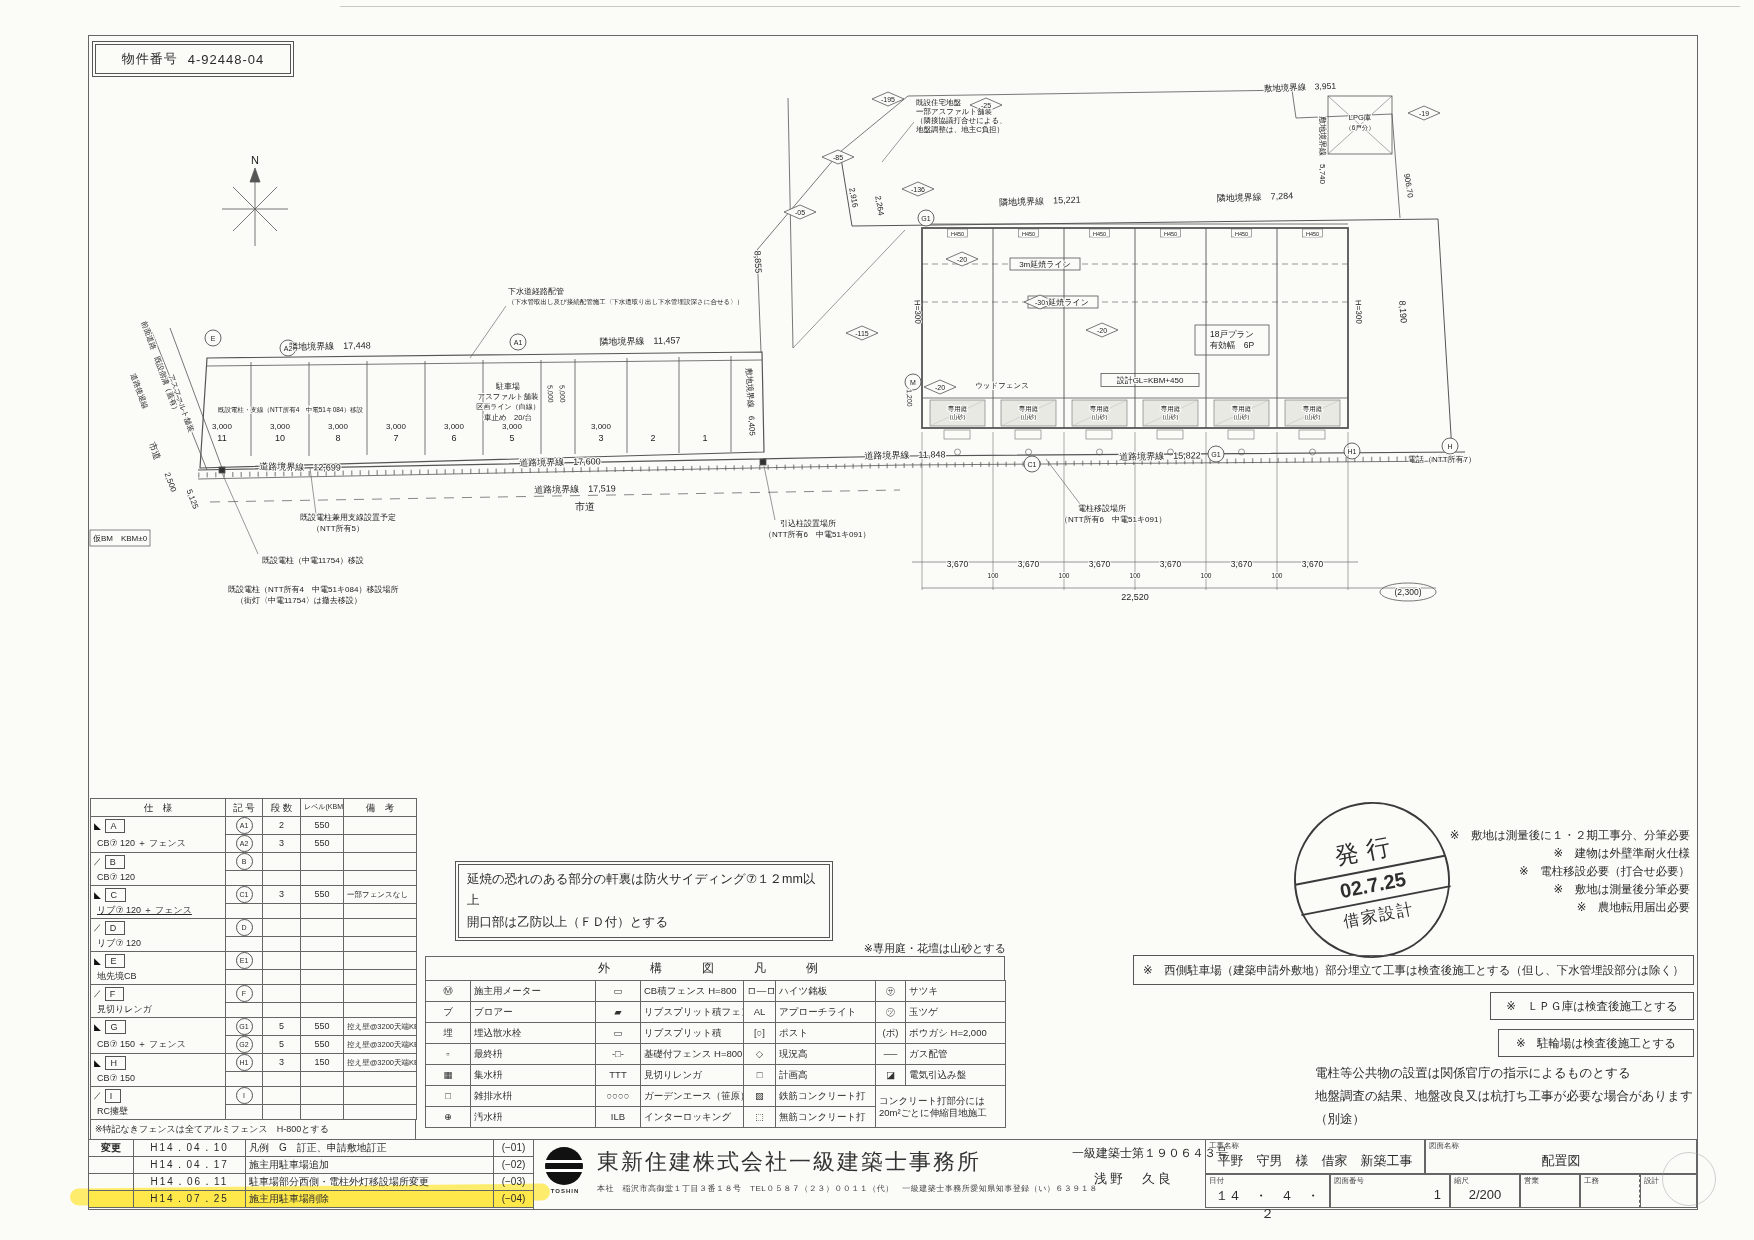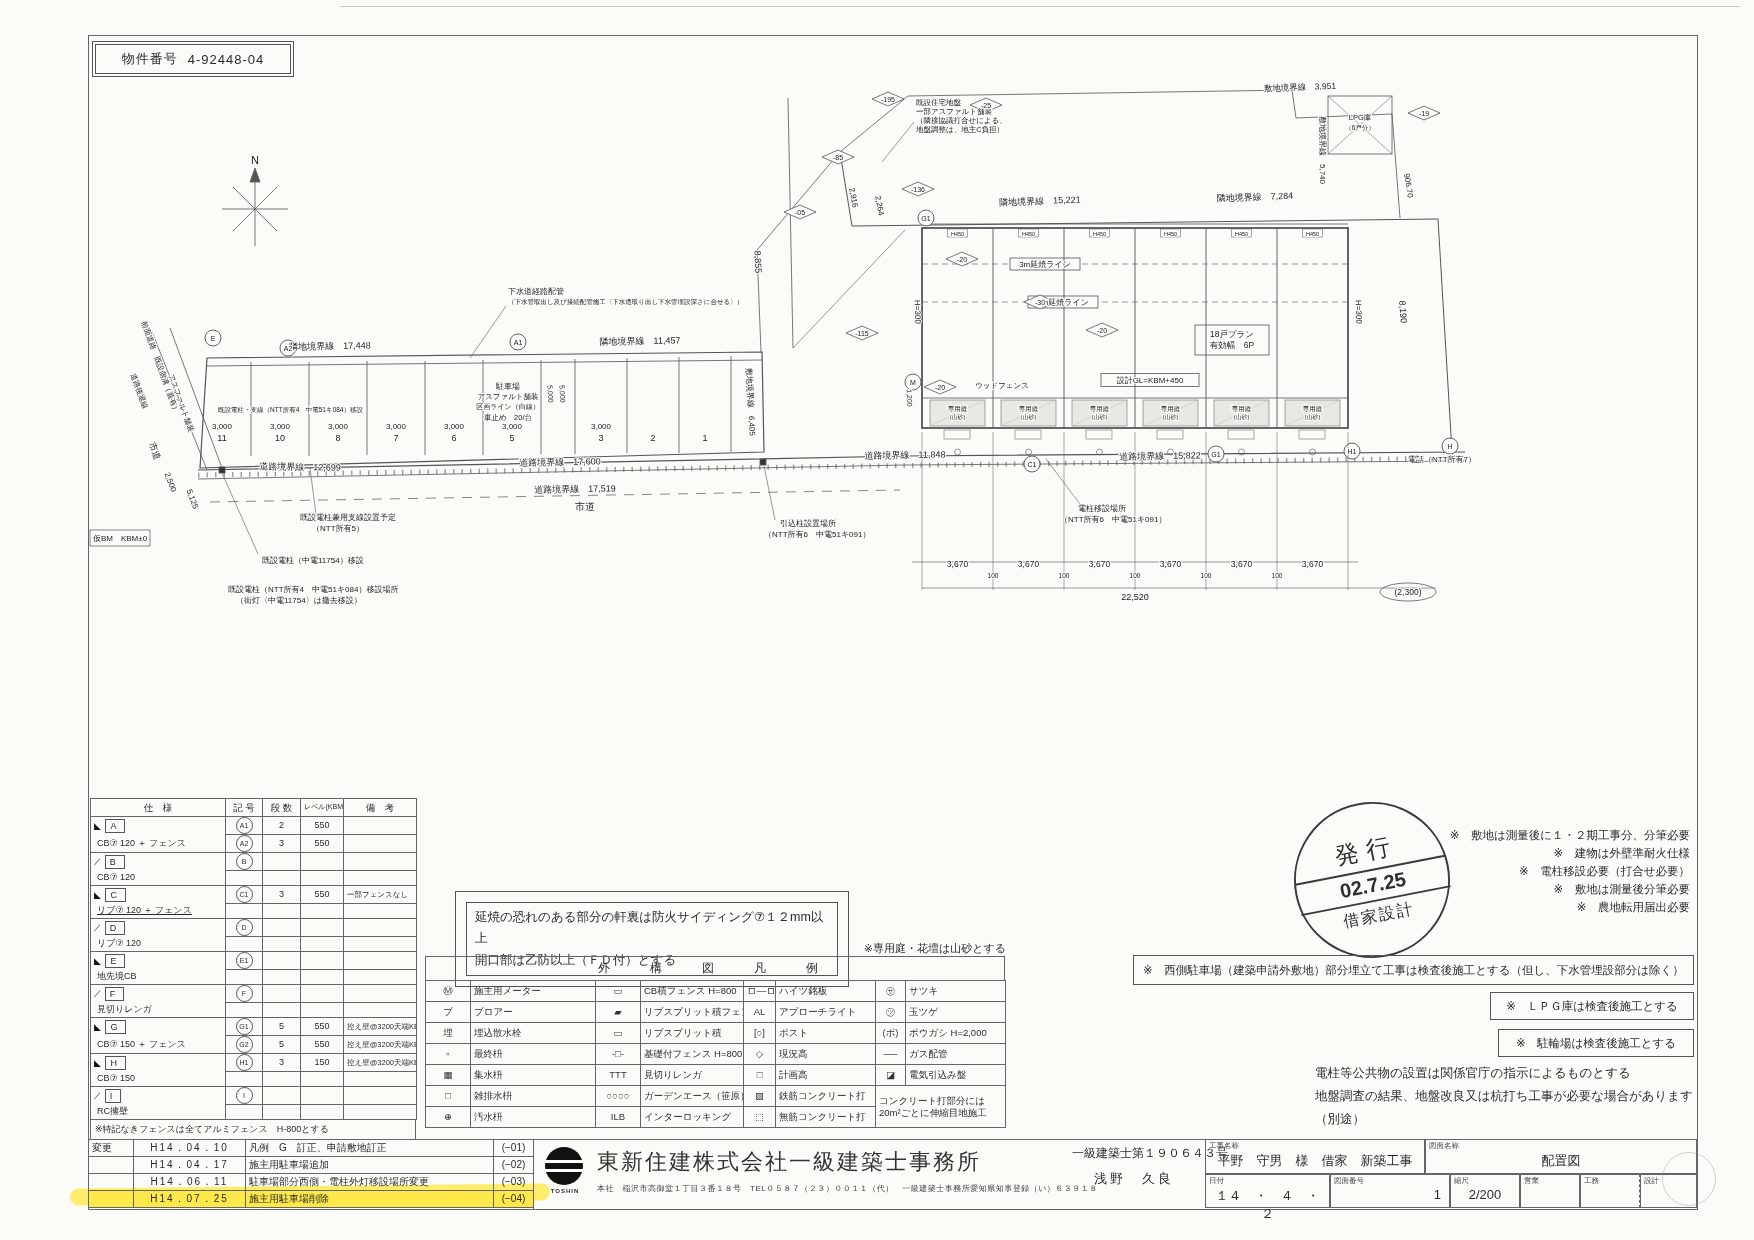--- a/index.html
+++ b/index.html
@@ -22,21 +22,21 @@
     font-size:9px;line-height:1.25;height:15px;box-sizing:border-box;white-space:nowrap;overflow:hidden;}
   
   #spec-wrap{left:90px;top:798px;width:326px;}
   #spec-wrap th{text-align:center;font-size:9.5px;height:18px;}
   .spec-letter{display:inline-block;border:0.8px solid #555;padding:0 8px 0 4px;font-size:9px;line-height:12px;margin-left:2px;}
   .spec-mark{font-size:9px;color:#111;}
   .ref-circle{display:inline-block;width:15px;height:15px;border:0.9px solid #555;border-radius:50%;
     font-size:7px;line-height:15px;text-align:center;letter-spacing:0;}
   #spec-foot{border:0.8px solid #666;border-top:none;font-size:9px;padding:3px 4px;}
   
-  #fire-note{left:455px;top:861px;width:372px;height:74px;border:1px solid #555;padding:10px;margin-top:30px;}
+  #fire-note{left:455px;top:861px;width:372px;height:74px;border:1px solid #555;padding:2px;}
   #fire-note .inner{border:1px solid #555;height:100%;box-sizing:border-box;display:flex;flex-direction:column;
     justify-content:center;padding:4px 8px;font-size:12.5px;line-height:1.7;}
   #garden-note{left:760px;top:941px;width:246px;font-size:11px;text-align:right;}
   
   #legend-wrap{left:425px;top:956px;width:580px;}
   #legend-title{border:1px solid #666;border-bottom:none;text-align:center;font-size:12px;
     letter-spacing:14px;padding:3px 0;}
   #legend-wrap td{height:21px;font-size:9.5px;}
   .lg-sym{text-align:center;font-size:9px;color:#333;}
   .lg-note{font-size:9px;white-space:normal;line-height:1.2;}
@@ -626,21 +626,21 @@
   <div class="abs" id="rev-wrap">
     <table style="width:100%;table-layout:fixed;position:relative;z-index:1;background:transparent;">
       <colgroup>
           <col style="width:45px">
           <col style="width:112px">
           <col style="width:248px">
           <col style="width:40px">
         </colgroup>
       <tbody id="rev-rows">
           <tr>
-            <td style="text-align:left;">変更</td>
+            <td style="text-align:center;font-weight:bold;">変更</td>
     <td style="text-align:center;letter-spacing:2px;">H14．04．10</td>
             <td>凡例　G　訂正、申請敷地訂正</td>
     <td style="text-align:center;">(−01)</td>
           </tr>
           <tr>
             <td style="text-align:center;"></td>
     <td style="text-align:center;letter-spacing:2px;">H14．04．17</td>
             <td>施主用駐車場追加</td>
     <td style="text-align:center;">(−02)</td>
           </tr>

